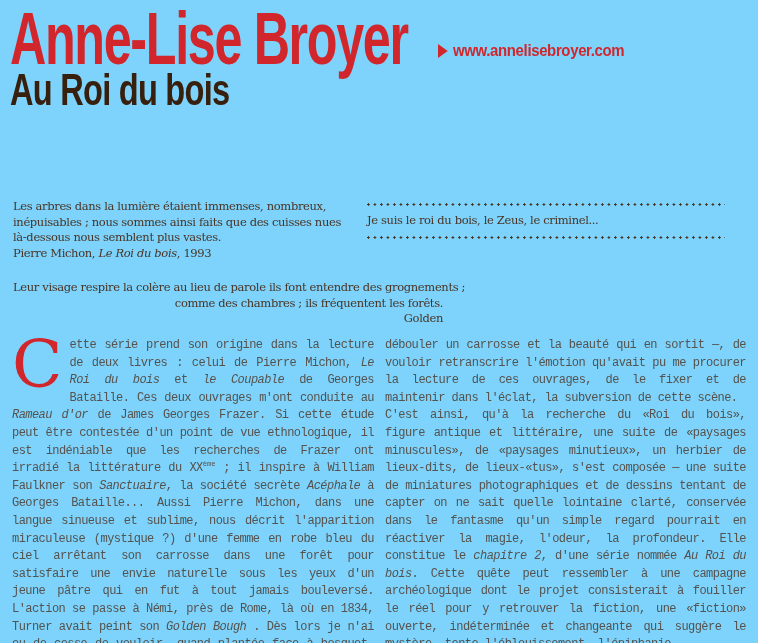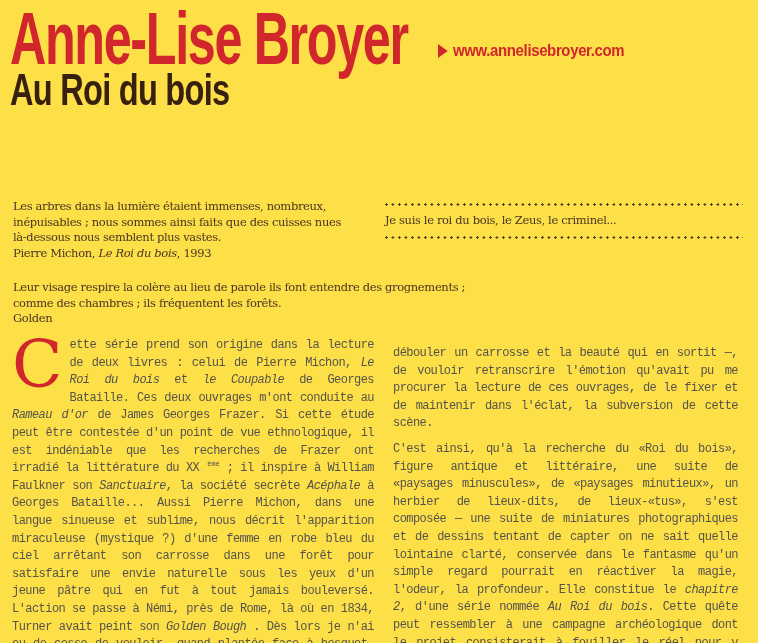--- a/index.html
+++ b/index.html
@@ -1,16 +1,16 @@
 <!DOCTYPE html>
 <html><head>
 <meta charset="utf-8">
 <style>
   html,body{margin:0;padding:0;background:#ffffff;}
-  .page{position:relative;width:758px;height:643px;background:#fde047;overflow:hidden;
+  .page{position:relative;width:758px;height:643px;background:#7dd3fc;overflow:hidden;
         font-family:"Liberation Sans",sans-serif;}
 
   
   .main-title{position:absolute;left:10px;top:2px;margin:0;
     font-family:"Liberation Sans",sans-serif;font-weight:bold;
     font-size:74px;line-height:1;letter-spacing:-2px;
     transform:scaleX(0.68);transform-origin:left top;white-space:nowrap;}
   .site-link{position:absolute;left:438px;top:41px;display:flex;align-items:center;gap:6px;
     font-weight:bold;font-size:17px;letter-spacing:-0.4px;
     transform:scaleX(0.88);transform-origin:left center;white-space:nowrap;}
@@ -18,40 +18,40 @@
     border-bottom:7px solid transparent;border-left:11px solid currentColor;}
   .sub-title{position:absolute;left:10px;top:68px;margin:0;
     font-family:"Liberation Sans",sans-serif;font-weight:bold;
     font-size:44px;line-height:1;letter-spacing:-1px;
     transform:scaleX(0.74);transform-origin:left top;white-space:nowrap;}
 
   
   .epi{font-family:"DejaVu Serif","Liberation Serif",serif;font-size:11.5px;
        line-height:15.5px;letter-spacing:-0.35px;}
   .epi-left{position:absolute;left:13px;top:199px;width:430px;}
-  .epi-right{position:absolute;left:385px;top:203px;width:358px;}
+  .epi-right{position:absolute;left:367px;top:203px;width:358px;}
   .epi-quote{white-space:nowrap;}
   .epi-attr{font-style:normal;white-space:nowrap;}
-  .epi-block + .epi-block{margin-top:19px;}
+  .epi-block + .epi-block{margin-top:19px;text-align:right;}
   .dotline{height:3px;width:358px;margin:0 0 7px 0;
     background-image:radial-gradient(circle at 1.5px 1.5px,currentColor 1.1px,transparent 1.3px);
     background-size:6.5px 3px;background-repeat:repeat-x;}
   .dotline.below{margin:7px 0 6px 0;}
 
   
   .article-col{position:absolute;top:337px;
     font-family:"Liberation Mono","DejaVu Sans Mono",monospace;
     font-size:12px;line-height:17.6px;letter-spacing:-0.55px;
     text-align:justify;}
   .col1{left:12px;width:362px;}
   .col2{left:385px;width:361px;}
-  .col2 p{margin:8px;}
+  .col2 p{margin:0;}
   .dropcap{float:left;font-family:"DejaVu Serif","Liberation Serif",serif;
     font-size:66px;line-height:53px;margin:1px 7px 0 0;letter-spacing:0;}
-  sup{font-size:7px;line-height:0;letter-spacing:0;padding-left:8px;}
+  sup{font-size:7px;line-height:0;letter-spacing:0;}
 </style>
 </head>
 <body>
 
 <div class="page">
 
   <h1 class="main-title" style="color: rgb(209, 38, 44);">Anne-Lise Broyer</h1>
 
   <div class="site-link" style="color: rgb(209, 38, 44);">
     <span class="arrow"></span>

